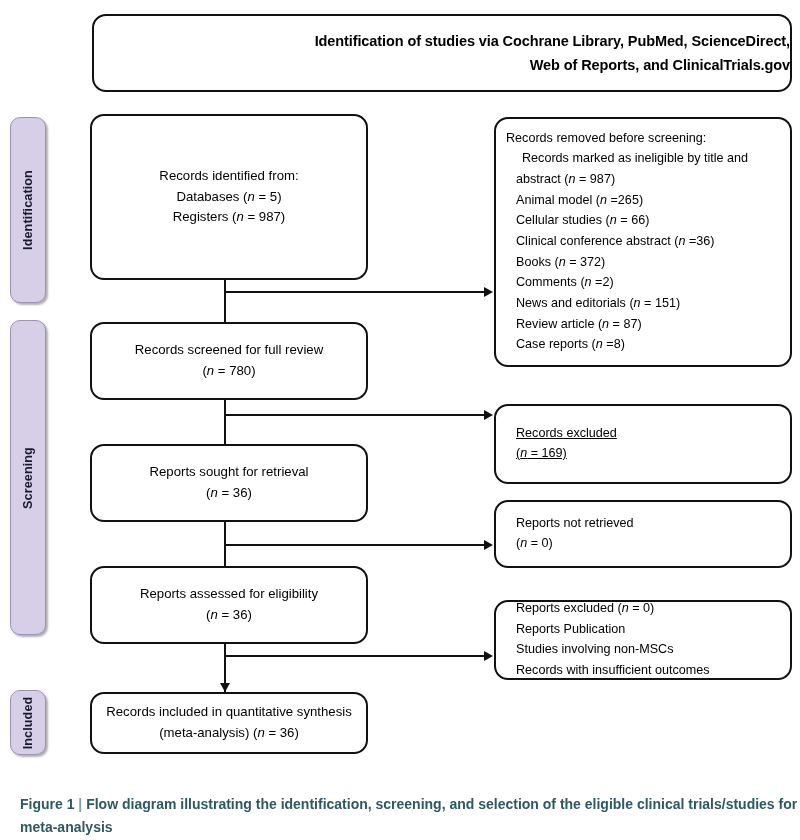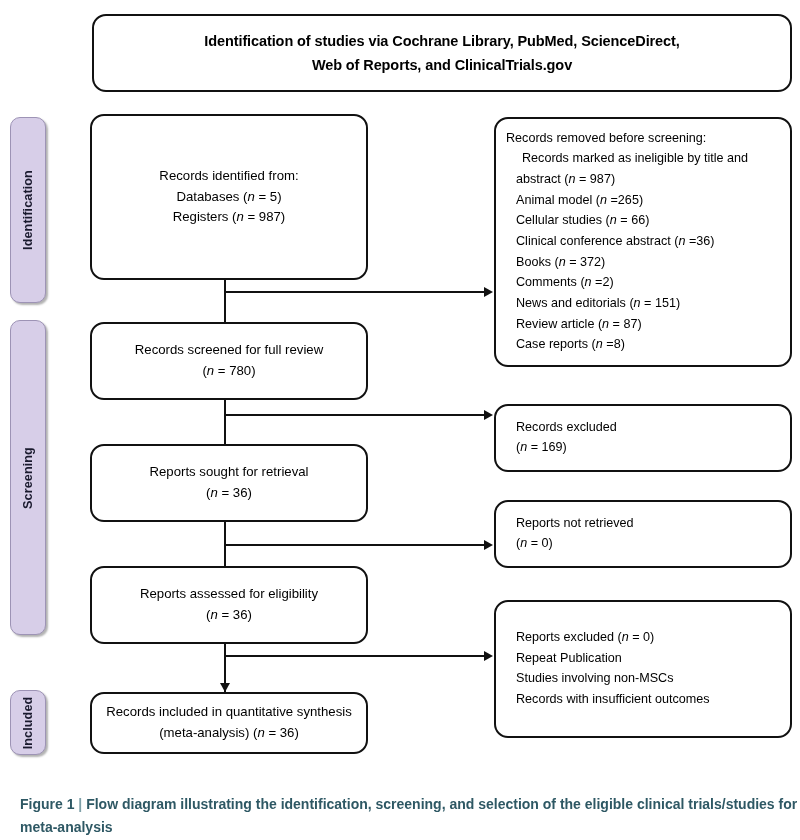--- a/index.html
+++ b/index.html
@@ -120,21 +120,21 @@
     color: #2e5864;
     line-height: 1.65;
   }
   .caption .bar { color: #7fa0a8; font-weight: bold; }
 </style>
 </head>
 <body>
 
 <div class="canvas">
 
-  <div class="box center header-box" style="left:92px; top:14px; width:700px; height:78px;">
+  <div class="box center header-box" style="left:92px; top:14px; width:700px; height:78px;align-items:flex-end;">
     <span class="line">Identification of studies via Cochrane Library, PubMed, ScienceDirect,</span>
     <span class="line">Web of Reports, and ClinicalTrials.gov</span>
   </div>
 
   <div class="stage" style="left:10px; top:117px; width:36px; height:186px;">
     <span>Identification</span>
   </div>
   <div class="stage" style="left:10px; top:320px; width:36px; height:315px;">
     <span>Screening</span>
   </div>
@@ -175,33 +175,33 @@
     <span class="line">Animal model (<em class="n">n</em> =265)</span>
     <span class="line">Cellular studies (<em class="n">n</em> = 66)</span>
     <span class="line">Clinical conference abstract (<em class="n">n</em> =36)</span>
     <span class="line">Books (<em class="n">n</em> = 372)</span>
     <span class="line">Comments (<em class="n">n</em> =2)</span>
     <span class="line">News and editorials (<em class="n">n</em> = 151)</span>
     <span class="line">Review article (<em class="n">n</em> = 87)</span>
     <span class="line">Case reports (<em class="n">n</em> =8)</span>
   </div>
 
-  <div class="box left side-text" style="left:494px; top:404px; width:298px; height:68px; padding:0 10px 0 8px;">
+  <div class="box left side-text" style="left:494px; top:404px; width:298px; height:80px; padding:0 10px 0 8px;text-decoration:underline;">
     <span class="line">Records excluded</span>
     <span class="line">(<em class="n">n</em> = 169)</span>
   </div>
 
   <div class="box left side-text" style="left:494px; top:500px; width:298px; height:68px; padding:0 10px 0 8px;">
     <span class="line">Reports not retrieved</span>
     <span class="line">(<em class="n">n</em> = 0)</span>
   </div>
 
-  <div class="box left side-text" style="left:494px; top:600px; width:298px; height:138px; padding:0 10px 0 8px;">
+  <div class="box left side-text" style="left:494px; top:600px; width:298px; height:80px; padding:0 10px 0 8px;">
     <span class="line">Reports excluded (<em class="n">n</em> = 0)</span>
-    <span class="line">Repeat Publication</span>
+    <span class="line">Reports Publication</span>
     <span class="line">Studies involving non-MSCs</span>
     <span class="line">Records with insufficient outcomes</span>
   </div>
 
   <div class="vline" style="left:224px; top:280px; height:42px;"></div>
   <div class="vline" style="left:224px; top:400px; height:44px;"></div>
   <div class="vline" style="left:224px; top:522px; height:44px;"></div>
   <div class="vline" style="left:224px; top:644px; height:48px;"></div>
 
   <div class="arrow-d" style="left:219.5px; top:683px;"></div>

